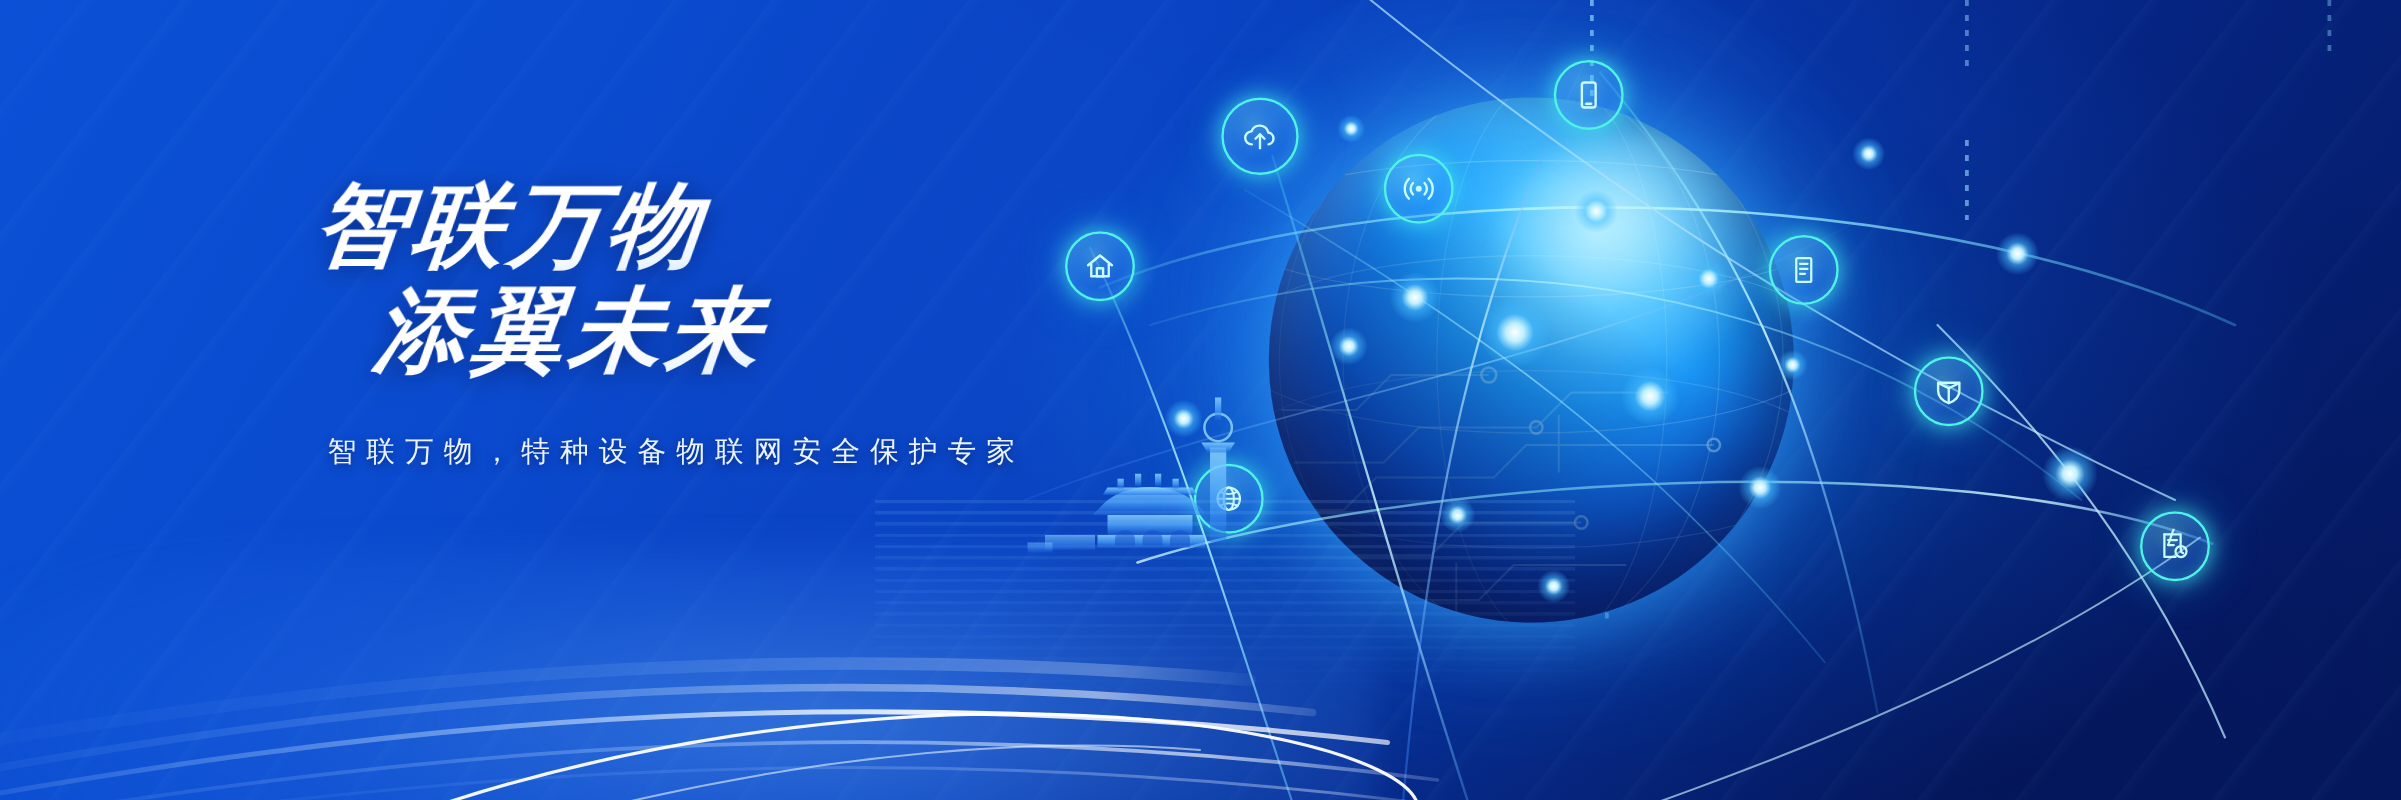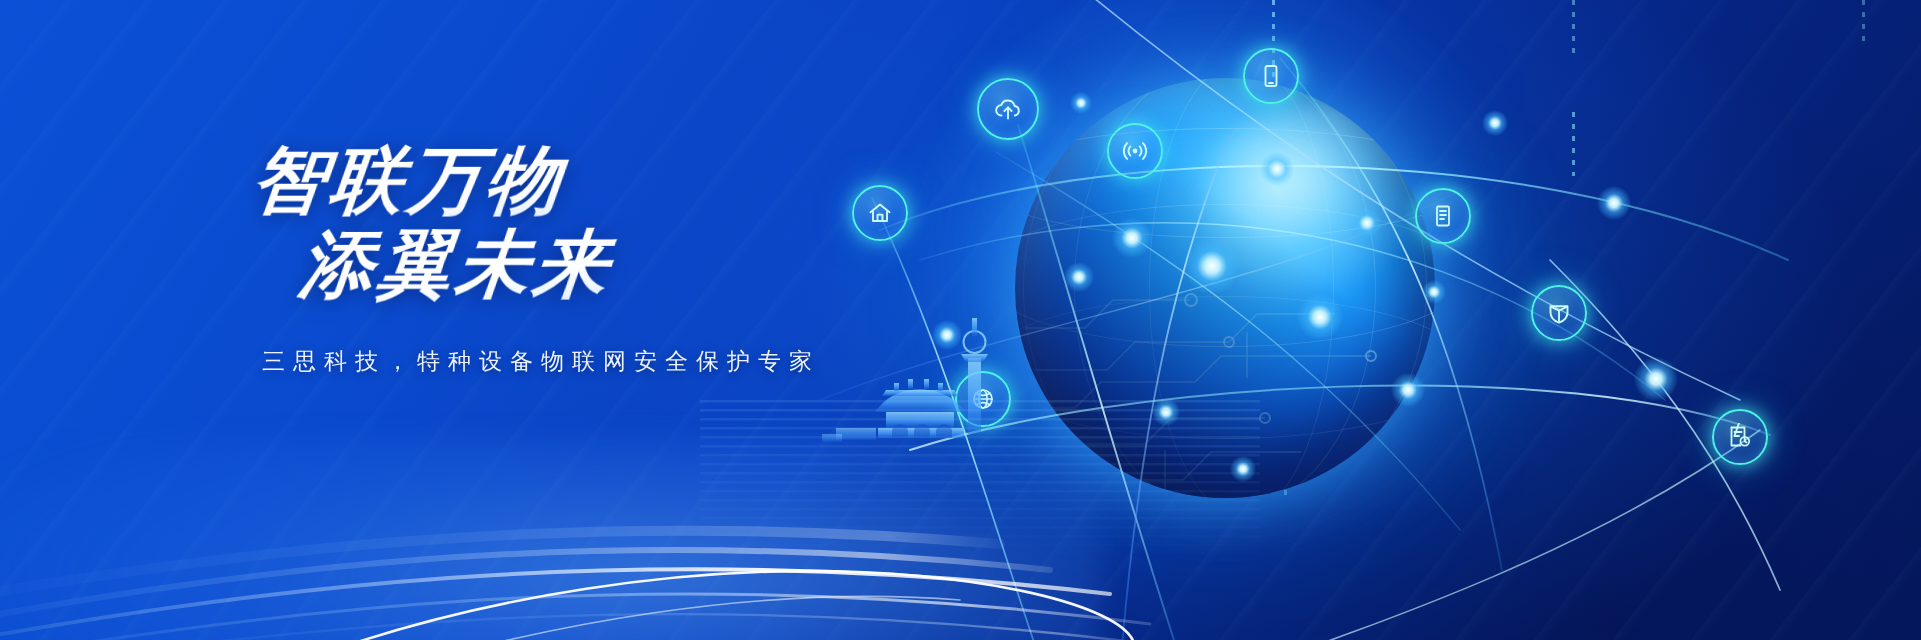--- a/index.html
+++ b/index.html
@@ -420,16 +420,16 @@
       <path d="M-20 300 C 340 250, 720 198, 1240 268" stroke="url(#tr3)" stroke-width="2.4" opacity=".7"></path>
 
       <path d="M350 286 C 520 220, 760 176, 980 196 C 1150 212, 1230 256, 1180 288" stroke="#ffffff" stroke-width="2.6" opacity=".95"></path>
       <path d="M420 300 C 600 244, 820 204, 1020 220" stroke="#e8f3ff" stroke-width="1.6" opacity=".6"></path>
     </g>
   </svg>
 
   <div class="copy">
     <div class="headline line1">智联万物</div>
     <div class="headline line2">添翼未来</div>
-    <div class="subtitle">三思科技，特种设备物联网安全保护专家</div>
+    <div class="subtitle">智联万物，特种设备物联网安全保护专家</div>
   </div>
 
 </div>
 
 </body></html>

